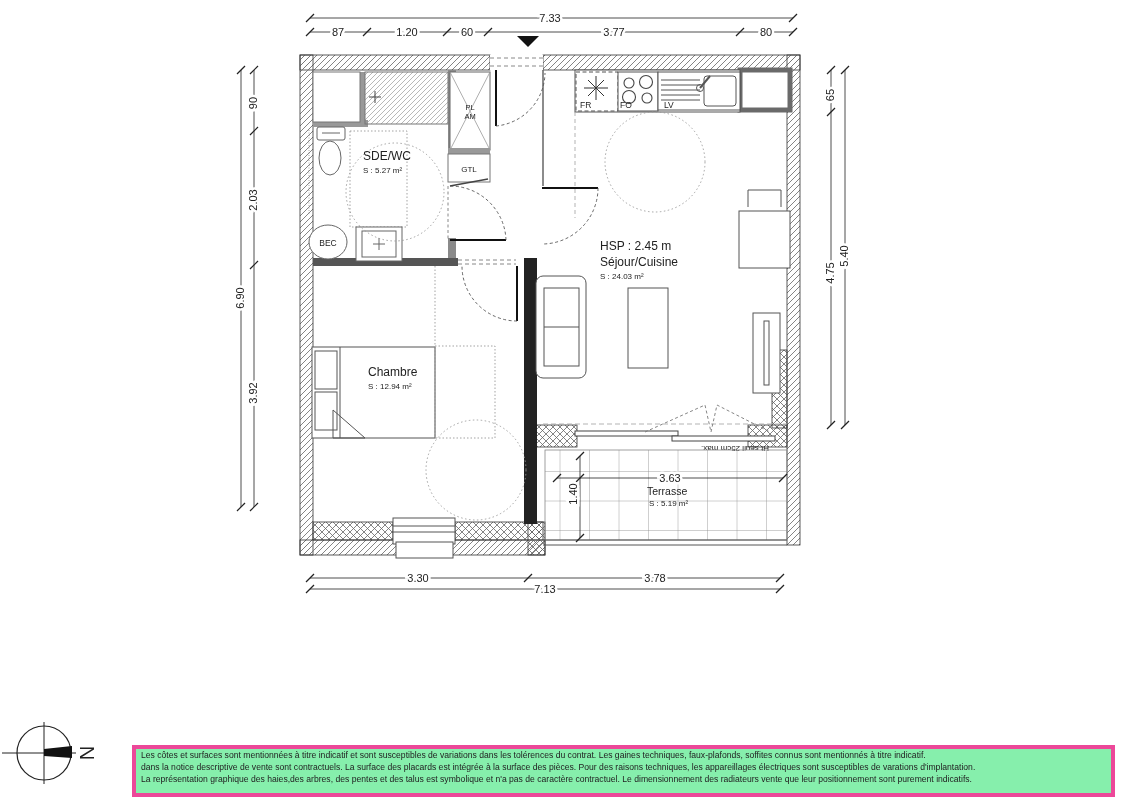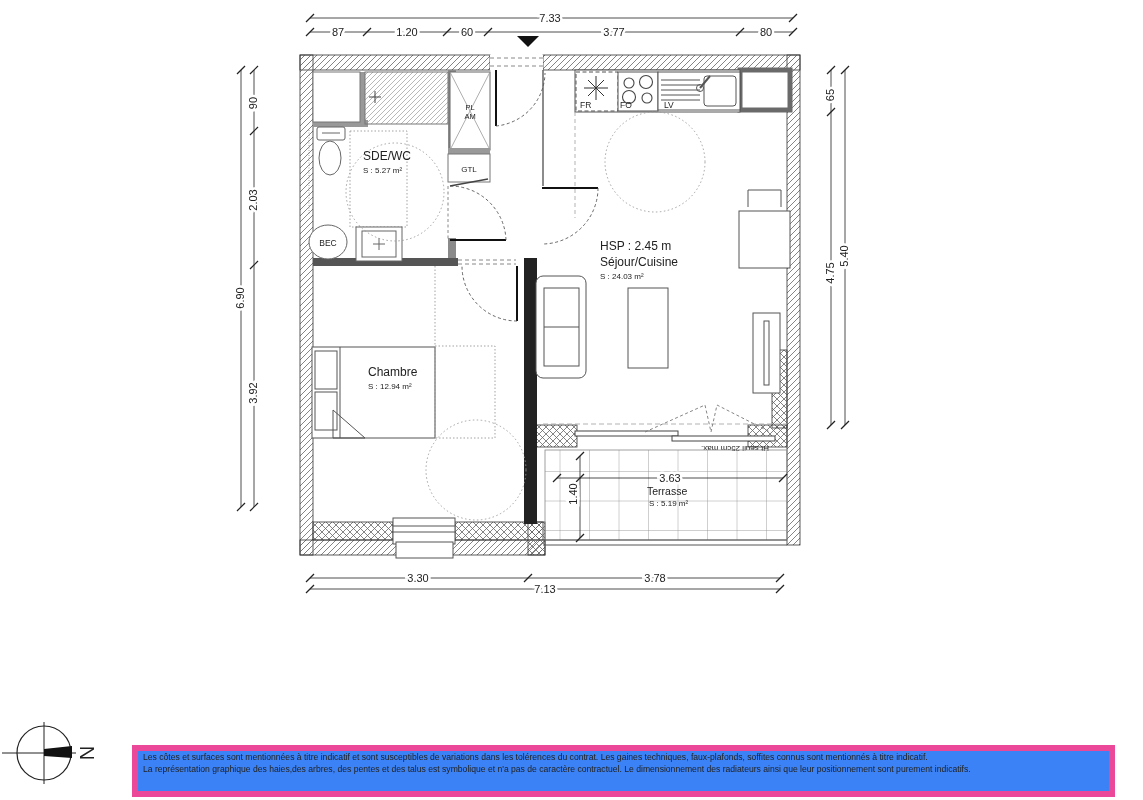--- a/index.html
+++ b/index.html
@@ -6,21 +6,21 @@
   .canvas{position:relative;width:1143px;height:800px;background:#fff;overflow:hidden;
           font-family:"Liberation Sans",sans-serif;}
   svg{position:absolute;left:0;top:0;}
   svg text{font-family:"Liberation Sans",sans-serif;fill:#222;}
   .dim{font-size:11px;paint-order:stroke;stroke:#fff;stroke-width:5px;}
   .room{font-size:12px;}
   .area{font-size:8px;}
   .fix{font-size:8.5px;}
   .tiny{font-size:7.5px;}
   .disclaimer{position:absolute;left:132px;top:745px;width:983px;height:52px;
-      border:6px solid #ec4899;background:#3b82f6;font-size:8.6px;line-height:11.8px;
+      border:4px solid #ec4899;background:#86efac;font-size:8.6px;line-height:11.8px;
       color:#222;padding:1px 0 0 5px;box-sizing:border-box;white-space:nowrap;overflow:hidden;}
 </style>
 </head>
 <body>
 
 <div class="canvas">
 <svg width="1143" height="800" viewBox="0 0 1143 800">
   <defs>
     <pattern id="hatch" width="6" height="6" patternUnits="userSpaceOnUse">
       <path d="M0,6 L6,0" stroke="#777" stroke-width="0.9"></path>
@@ -294,15 +294,16 @@
     <circle cx="44" cy="753" r="27" fill="none" stroke="#222" stroke-width="1.2"></circle>
     <line x1="2" y1="753" x2="76" y2="753" stroke="#222" stroke-width="1"></line>
     <line x1="44" y1="722" x2="44" y2="784" stroke="#222" stroke-width="1"></line>
     <polygon points="44,749 72,746 72,758 44,756" fill="#111"></polygon>
     <text x="85" y="758" text-anchor="middle" font-size="20" transform="rotate(90,85,753)">N</text>
   </g>
 </svg>
 
   <div class="disclaimer">
     <div>Les côtes et surfaces sont mentionnées à titre indicatif et sont susceptibles de variations dans les tolérences du contrat. Les gaines techniques, faux-plafonds, soffites connus sont mentionnés à titre indicatif.</div>
-    <div>La représentation graphique  des haies,des arbres, des pentes et des talus est  symbolique et n'a pas de caractère contractuel. Le dimensionnement des radiateurs ainsi que leur positionnement sont purement indicatifs.</div>
+    <div>dans la notice descriptive de vente sont contractuels. La surface des placards est intégrée à la surface des pièces. Pour des raisons techniques, les appareillages électriques sont susceptibles  de varations d'implantation.</div>
+    <div>La représentation graphique  des haies,des arbres, des pentes et des talus est  symbolique et n'a pas de caractère contractuel. Le dimensionnement des radiateurs vente que leur positionnement sont purement indicatifs.</div>
   </div>
 </div>
 
 </body></html>

